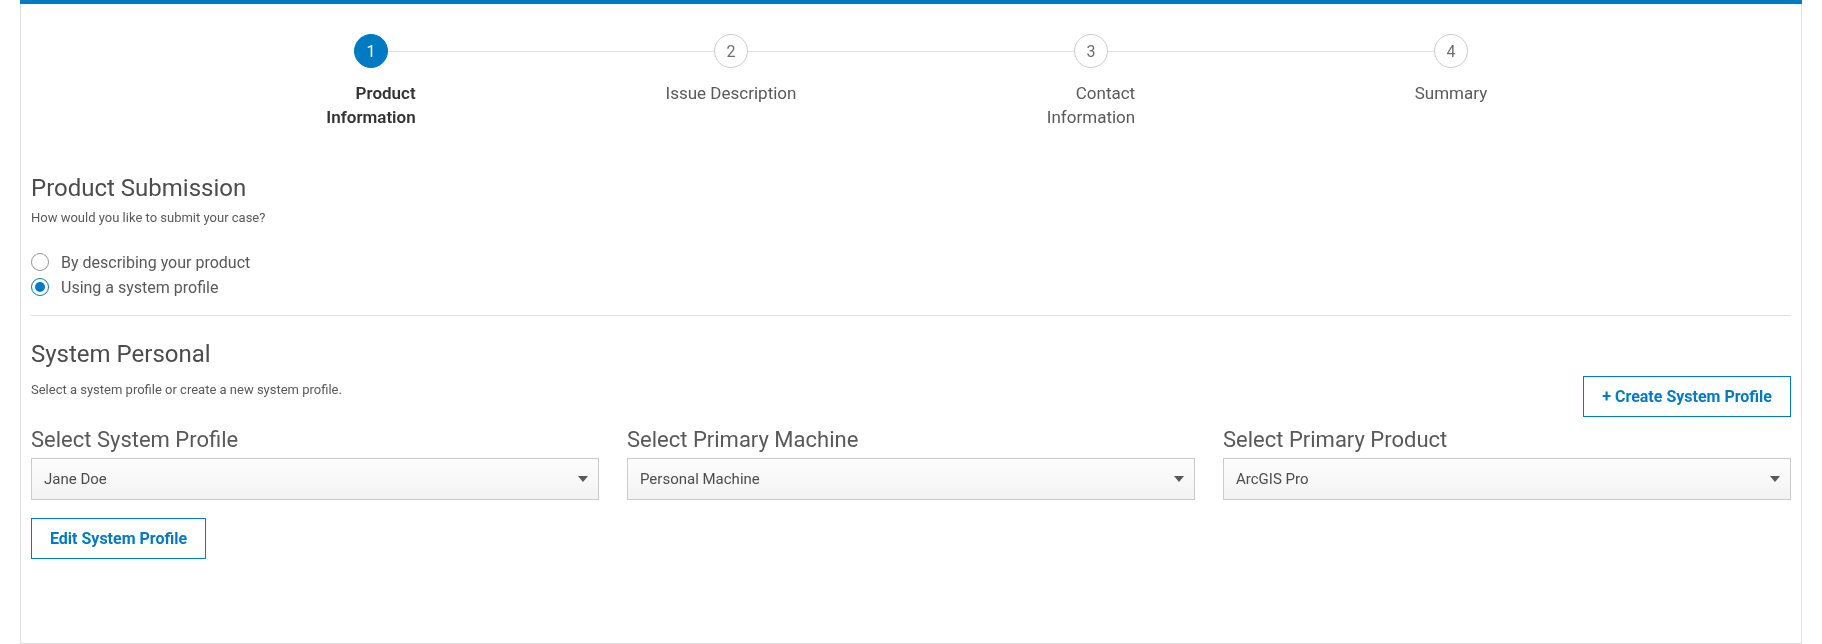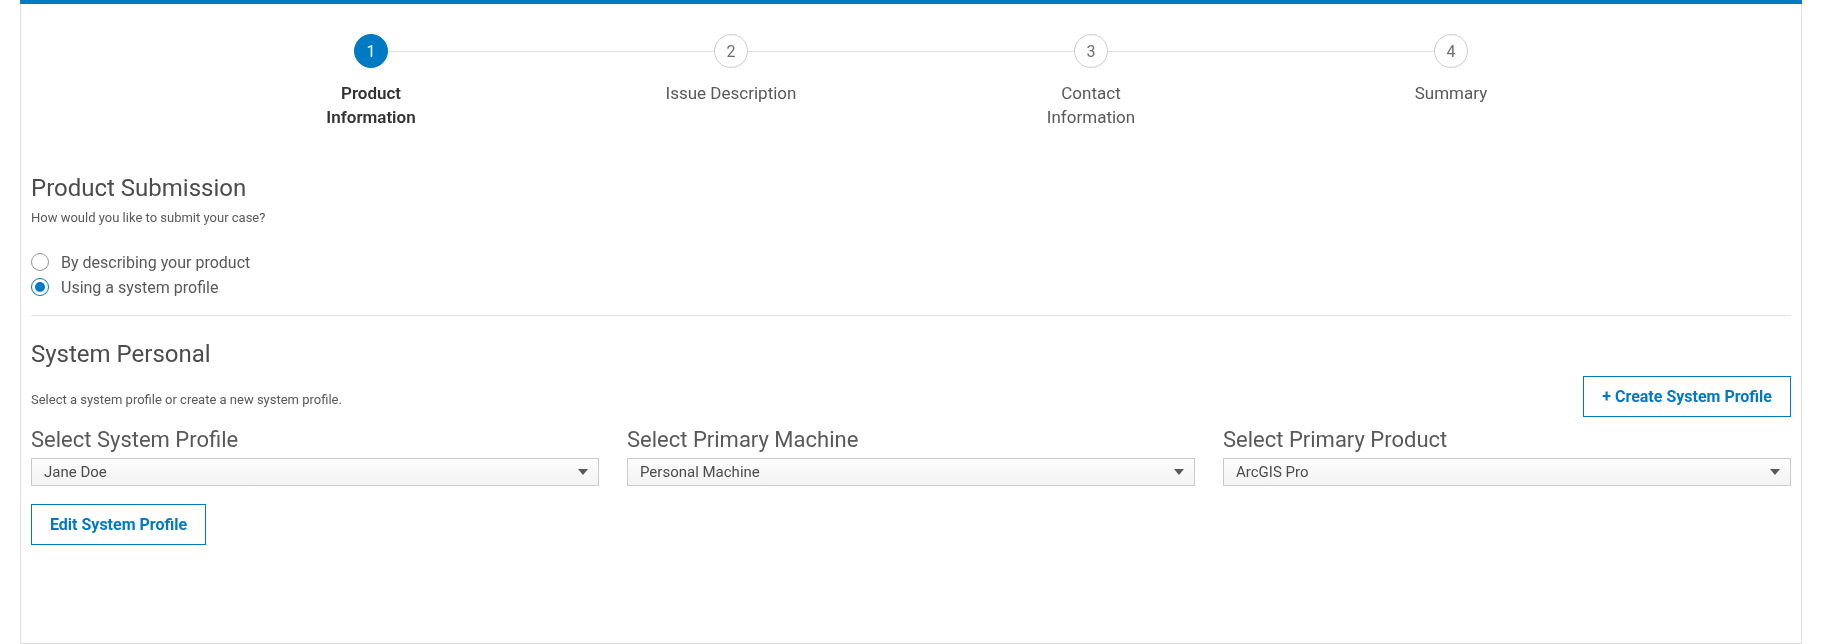--- a/index.html
+++ b/index.html
@@ -63,20 +63,21 @@
     background: #007ac2;
     border-color: #007ac2;
     color: #fff;
   }
   .step-label {
     margin-top: 14px;
     font-size: 17px;
     line-height: 1.4;
     color: #595959;
     max-width: 160px;
+    text-align: right;
   }
   .step.active .step-label {
     font-weight: 600;
     color: #323232;
   }
   .step-line {
     position: absolute;
     top: 17px;
     height: 1px;
     background: #dfdfdf;
@@ -142,21 +143,21 @@
     border-radius: 50%;
   }
   hr.divider {
     border: none;
     border-top: 1px solid #e0e0e0;
     margin: 18px 0 18px 0;
   }
   .profile-header-row {
     display: flex;
     justify-content: space-between;
-    align-items: center;
+    align-items: flex-start;
     margin-bottom: 10px;
   }
   .profile-header-left .section-sub {
     margin-bottom: 0;
   }
   .btn-outline {
     background: #fff;
     border: 1px solid #007ac2;
     color: #007ac2;
     font-size: 16px;
@@ -175,21 +176,21 @@
     display: flex;
     flex-direction: column;
   }
   .select-label {
     font-size: 22px;
     color: #595959;
     margin-bottom: 6px;
   }
   .select-box {
     position: relative;
-    height: 28px;
+    height: 42px;
     border: 1px solid #cacaca;
     background: linear-gradient(#fdfdfd, #f3f3f3);
     display: flex;
     align-items: center;
     padding: 0 30px 0 12px;
     font-size: 15px;
     color: #4c4c4c;
     cursor: pointer;
   }
   .select-box .caret {

